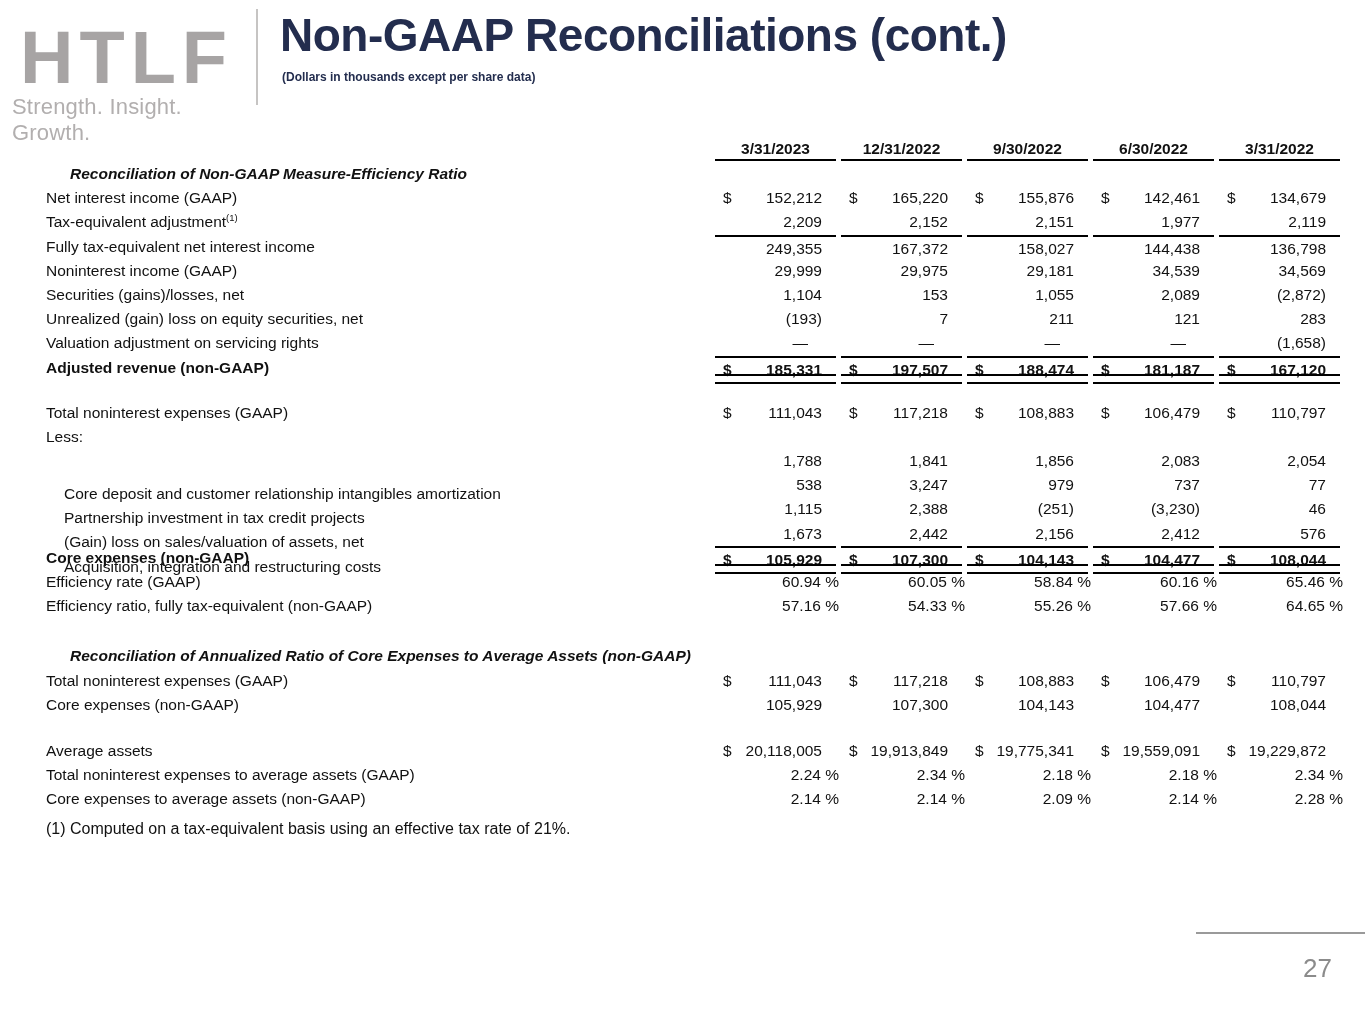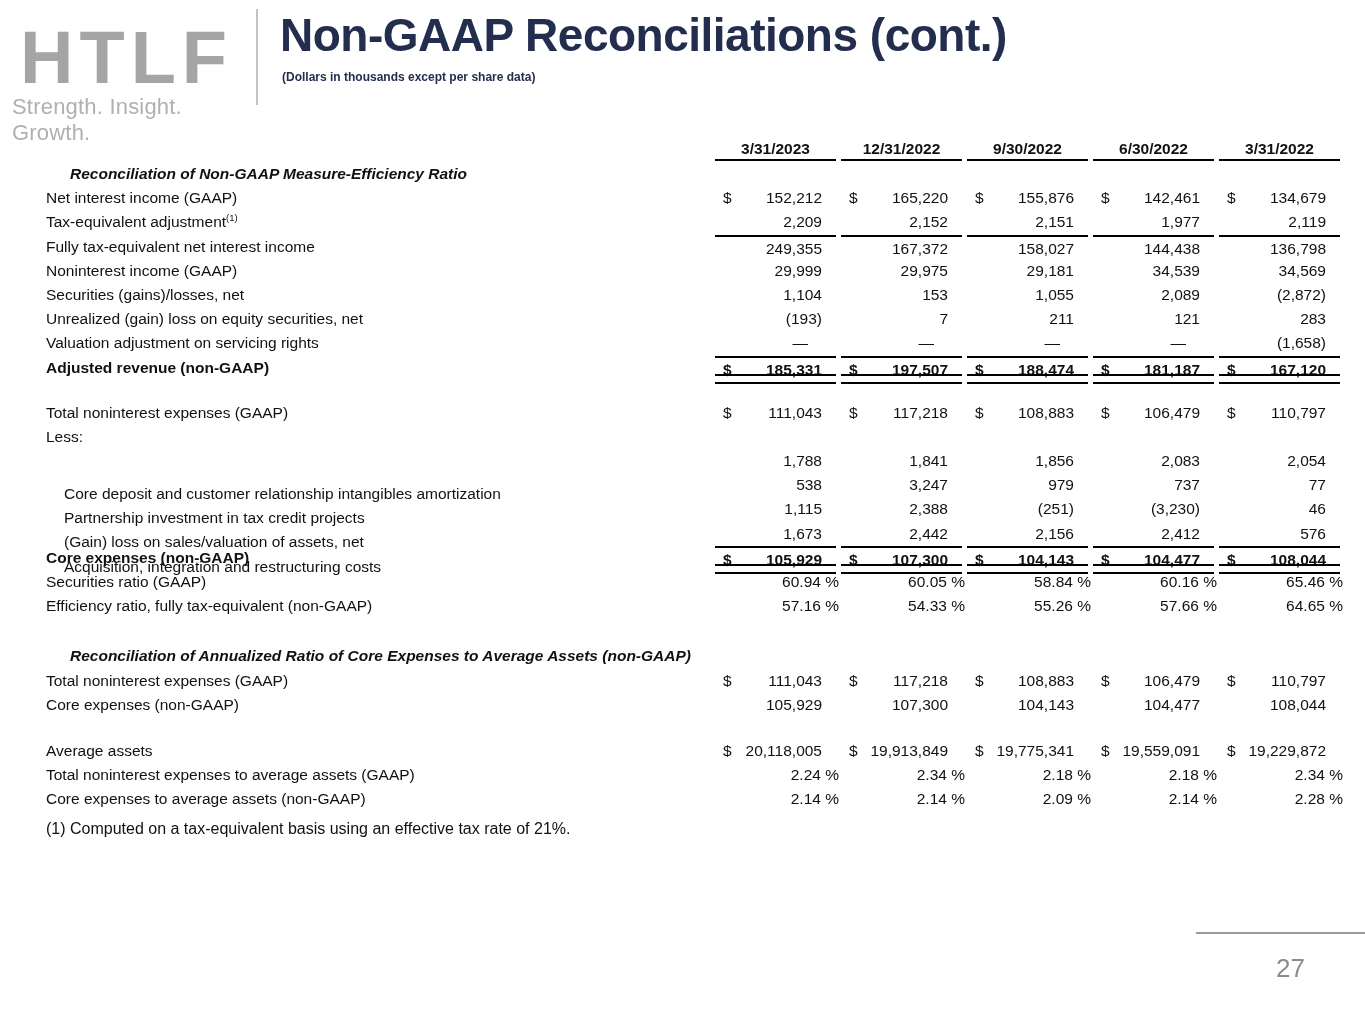--- a/index.html
+++ b/index.html
@@ -65,21 +65,21 @@
   .spacer { width:100%; }
 
   
   .footnote { position:absolute; left:46px; top:820px; font-size:16px; }
   .footer-line {
     position:absolute; left:1196px; top:932px; width:169px; height:2px;
     background:var(--line-gray,#9a9a9a);
   }
   .page-number {
     position:absolute; left:1276px; top:953px; width:56px;
-    font-size:26px; text-align:left;
+    font-size:26px; text-align:right;
     color:var(--page-gray,#8b8b8b);
   }
 </style>
 </head>
 <body>
 
 <div class="slide">
 
   <div class="logo-block">
     <div class="logo-text">HTLF</div>
@@ -574,21 +574,21 @@
             </div>
           </div>
           <div class="cell">
             <div class="cl top dbl">
               <span class="ds">$</span>
               <span class="val">108,044</span>
             </div>
           </div>
         </div>
         <div class="trow">
-          <div class="label">Securities ratio (GAAP)</div>
+          <div class="label">Efficiency rate (GAAP)</div>
           <div class="cell">
             <div class="cl">
               <span class="ds"></span>
               <span class="val pct">60.94 %</span>
             </div>
           </div>
           <div class="cell">
             <div class="cl">
               <span class="ds"></span>
               <span class="val pct">60.05 %</span>

